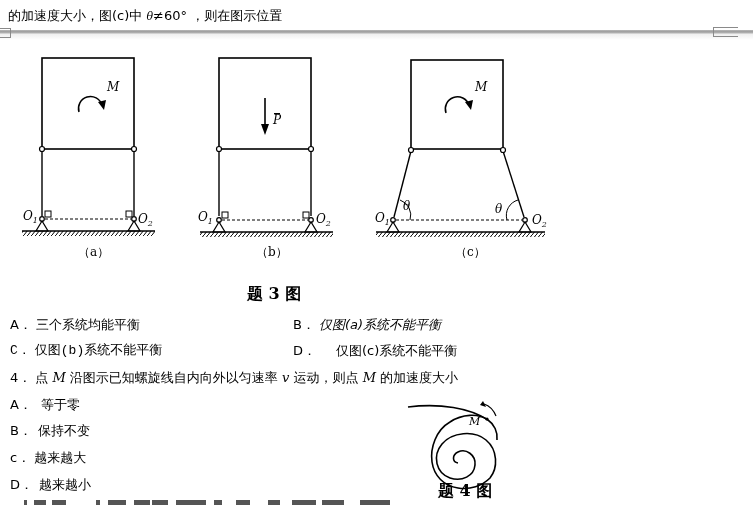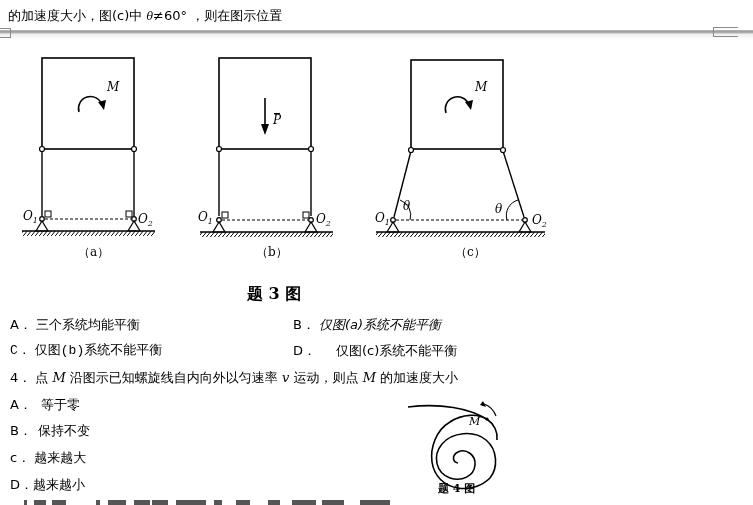--- a/index.html
+++ b/index.html
@@ -151,34 +151,34 @@
 <div class="line-text" style="left:10px; top:397px;">
   <span>A．</span><span style="margin-left:9px;">等于零</span>
 </div>
 <div class="line-text" style="left:10px; top:423px;">
   <span>B．</span><span style="margin-left:6px;text-align:right;">保持不变</span>
 </div>
 <div class="line-text" style="left:10px; top:450px;">
   <span>c．</span><span style="margin-left:4px;">越来越大</span>
 </div>
 <div class="line-text" style="left:10px; top:477px;">
-  <span>D．</span><span style="text-align:right;">越来越小</span>
+  <span>D．</span><span style="margin-left:6px;text-align:right;">越来越小</span>
 </div>
 
 <svg class="figure" width="753" height="505" viewBox="0 0 753 505">
   <path d="M458,463 C452,462 452,455 458,452 C466,448 476,455 475,465 C474,476 462,482 450,478 C436,473 432,456 442,444 C452,432 474,430 486,440 C498,450 498,468 490,478 C482,486 470,490 458,488 C444,486 434,476 432,462 C430,448 436,430 450,422 C462,414 478,413 488,420" fill="none" stroke="#000" stroke-width="1.6"></path>
   <path d="M488,420 C494,424 498,432 497,440" fill="none" stroke="#000" stroke-width="1.6"></path>
   <path d="M488,420 C470,408 440,403 408,407" fill="none" stroke="#000" stroke-width="1.6"></path>
 
   <path d="M496,416 C494,411 490,406 484,404" fill="none" stroke="#000" stroke-width="1.2"></path>
   <path d="M483,401 L480,405 L486,407 Z" fill="#000"></path>
   <circle cx="487" cy="419" r="1.6" fill="#000"></circle>
 </svg>
 <span class="sub-label ital" style="left:469px; top:415px; font-size:11px;">M</span>
-<span class="caption" style="left:438px; top:481px; font-size:11px;">题 4 图</span>
+<span class="caption" style="left:438px; top:481px; font-size:16px;">题 4 图</span>
 
 <svg class="faded-bottom" width="753" height="8" viewBox="0 0 753 8">
   <g fill="#555">
     <rect x="24" y="3" width="3" height="5"></rect>
       <rect x="34" y="3" width="12" height="5"></rect>
       <rect x="52" y="3" width="14" height="5"></rect>
     <rect x="96" y="3" width="4" height="5"></rect>
       <rect x="108" y="3" width="18" height="5"></rect>
       <rect x="134" y="3" width="16" height="5"></rect>
     <rect x="152" y="3" width="16" height="5"></rect>

